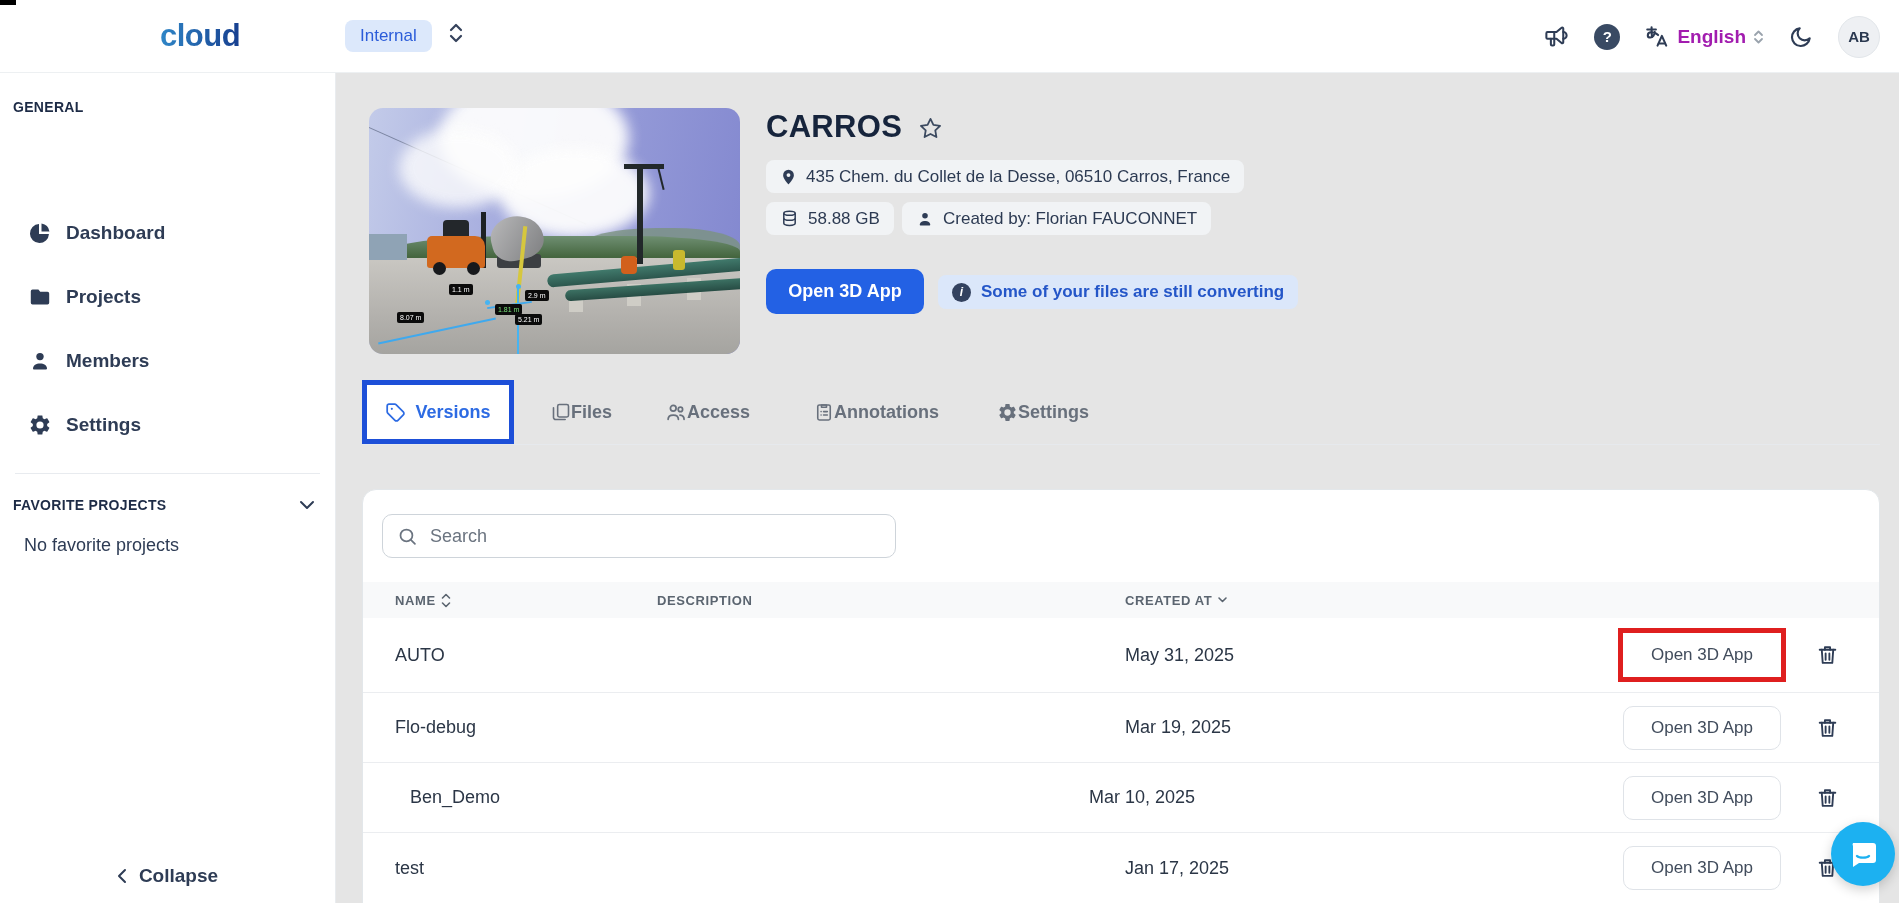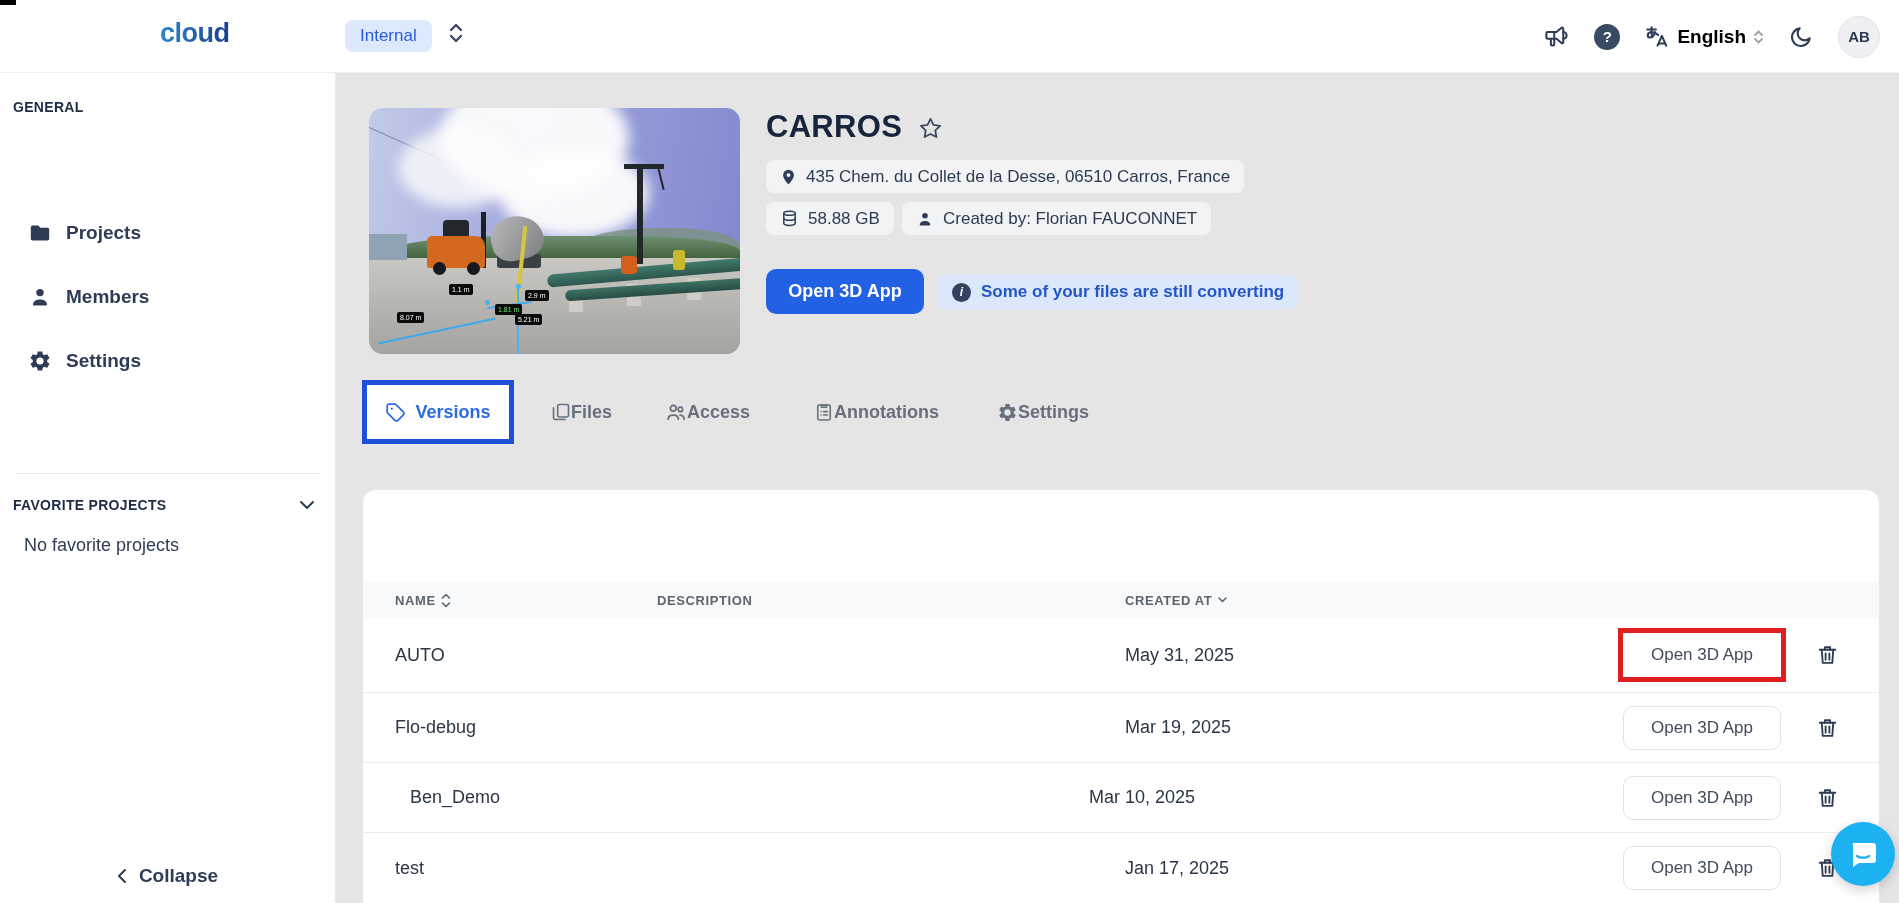--- a/index.html
+++ b/index.html
@@ -3,31 +3,31 @@
 <meta charset="utf-8">
 <style>
   * { margin:0; padding:0; box-sizing:border-box; }
   html,body { width:1899px; height:903px; }
   body { position:relative; background:#fff; font-family:"Liberation Sans", sans-serif; color:#28354a; overflow:hidden; }
   svg { display:block; }
 
   
   .topbar { position:absolute; top:0; left:0; right:0; height:73px; background:#fff; border-bottom:1px solid #edf0f2; z-index:20; }
   .corner-artifact { position:absolute; top:0; left:0; width:16px; height:5px; background:#000; }
-  .logo { position:absolute; left:160px; top:18px; font-size:27px; font-weight:700; letter-spacing:-0.5px;
+  .logo { position:absolute; left:160px; top:18px; font-size:31px; font-weight:700; letter-spacing:-0.5px;
           background:linear-gradient(90deg,#2f86c7,#173f8f); -webkit-background-clip:text; background-clip:text; color:transparent; cursor:pointer; }
   .ws-badge { position:absolute; left:345px; top:20px; height:32px; padding:8px 15px; display:flex; align-items:center;
               background:#dce8fb; color:#2b5cd9; font-size:17px; font-weight:500; border-radius:8px; cursor:pointer; }
   .ws-selector { position:absolute; left:448px; top:22px; color:#36435c; cursor:pointer; }
   .top-right { position:absolute; right:19px; top:0; height:73px; display:flex; align-items:center; gap:24px; }
   .icon-btn { color:#2e3c55; cursor:pointer; display:flex; align-items:center; }
   .help-circle { width:26px; height:26px; border-radius:50%; background:#394a63; color:#fff; font-size:15px; font-weight:700;
                  display:flex; align-items:center; justify-content:center; cursor:pointer; }
   .lang { display:flex; align-items:center; gap:7px; cursor:pointer; }
-  .lang-label { font-size:19px; font-weight:600; color:#000000; }
+  .lang-label { font-size:19px; font-weight:600; color:#a21caf; }
   .avatar { width:42px; height:42px; border-radius:50%; background:#eef0f3; border:1px solid #e2e6ea; color:#2b3950;
             font-size:15px; font-weight:700; display:flex; align-items:center; justify-content:center; cursor:pointer; }
 
   
   .sidebar { position:absolute; top:73px; left:0; bottom:0; width:336px; background:#fff; border-right:1px solid #e9ecef; z-index:10; }
   .side-section-header { position:absolute; left:13px; font-size:14px; font-weight:700; letter-spacing:.3px; color:#1d2b46; }
   .nav-items { position:absolute; top:128px; left:0; right:0; }
   .nav-item { height:64px; display:flex; align-items:center; gap:14px; padding-left:28px; cursor:pointer; }
   .nav-item .label { font-size:19px; font-weight:600; color:#2e3c55; }
   .nav-item .nav-ic { color:#2e3c55; }
@@ -162,20 +162,29 @@
           <path d="M20 13.2A8.2 8.2 0 1 1 10.8 4 6.4 6.4 0 0 0 20 13.2z"></path>
         </svg>
     </div>
     <div class="avatar">AB</div>
   </div>
 </header>
 
 <aside class="sidebar">
   <div class="side-section-header" style="top:26px;">GENERAL</div>
   <nav class="nav-items">
+    <div class="nav-item">
+      <span class="nav-ic">
+        <svg width="24" height="24" viewBox="0 0 24 24" fill="currentColor">
+            <path d="M11 3.05A9.5 9.5 0 1 0 20.95 13H11z"></path>
+            <path d="M13.5 2.55V10.5h7.95a9.5 9.5 0 0 0-7.95-7.95z"></path>
+          </svg>
+      </span>
+      <span class="label">Dashboard</span>
+    </div>
     <div class="nav-item">
       <span class="nav-ic">
         <svg width="24" height="24" viewBox="0 0 24 24" fill="currentColor">
             <path d="M10.4 4.5H4.5A1.7 1.7 0 0 0 2.8 6.2v11.6a1.7 1.7 0 0 0 1.7 1.7h15a1.7 1.7 0 0 0 1.7-1.7V8.4a1.7 1.7 0 0 0-1.7-1.7h-7.3l-1.8-2.2z"></path>
           </svg>
       </span>
       <span class="label">Projects</span>
     </div>
     <div class="nav-item">
       <span class="nav-ic">
@@ -337,20 +346,29 @@
   <div class="tab tab-settings">
     <span class="t-ic">
       <svg width="21" height="21" viewBox="0 0 24 24" fill="currentColor">
           <path d="M19.14 12.94c.04-.3.06-.61.06-.94 0-.32-.02-.64-.07-.94l2.03-1.58c.18-.14.23-.41.12-.61l-1.92-3.32c-.12-.22-.37-.29-.59-.22l-2.39.96c-.5-.38-1.03-.7-1.62-.94l-.36-2.54c-.04-.24-.24-.41-.48-.41h-3.84c-.24 0-.43.17-.47.41l-.36 2.54c-.59.24-1.13.57-1.62.94l-2.39-.96c-.22-.08-.47 0-.59.22L2.74 8.87c-.12.21-.08.47.12.61l2.03 1.58c-.05.3-.09.63-.09.94s.02.64.07.94l-2.03 1.58c-.18.14-.23.41-.12.61l1.92 3.32c.12.22.37.29.59.22l2.39-.96c.5.38 1.03.7 1.62.94l.36 2.54c.05.24.24.41.48.41h3.84c.24 0 .44-.17.47-.41l.36-2.54c.59-.24 1.13-.56 1.62-.94l2.39.96c.22.08.47 0 .59-.22l1.92-3.32c.12-.22.07-.47-.12-.61l-2.01-1.58zM12 15.6A3.6 3.6 0 1 1 12 8.4a3.6 3.6 0 0 1 0 7.2z"></path>
         </svg>
     </span>
     <span>Settings</span>
   </div>
 
   <section class="card">
+    <div class="search-wrap">
+      <span class="s-ic">
+        <svg width="21" height="21" viewBox="0 0 24 24" fill="none" stroke="currentColor" stroke-width="2" stroke-linecap="round">
+            <circle cx="10.8" cy="10.8" r="6.8"></circle>
+            <path d="M20.5 20.5l-4.9-4.9"></path>
+          </svg>
+      </span>
+      <input class="search-input" type="text" placeholder="Search" style="">
+    </div>
 
     <div class="thead">
       <div class="th col-name">
         <span>NAME</span>
         <svg width="10" height="15" viewBox="0 0 10 15" fill="none" stroke="#5b6570" stroke-width="1.6" stroke-linecap="round" stroke-linejoin="round">
             <polyline points="1.5,5 5,1.5 8.5,5"></polyline>
             <polyline points="1.5,10 5,13.5 8.5,10"></polyline>
           </svg>
       </div>
       <div class="th col-desc">

